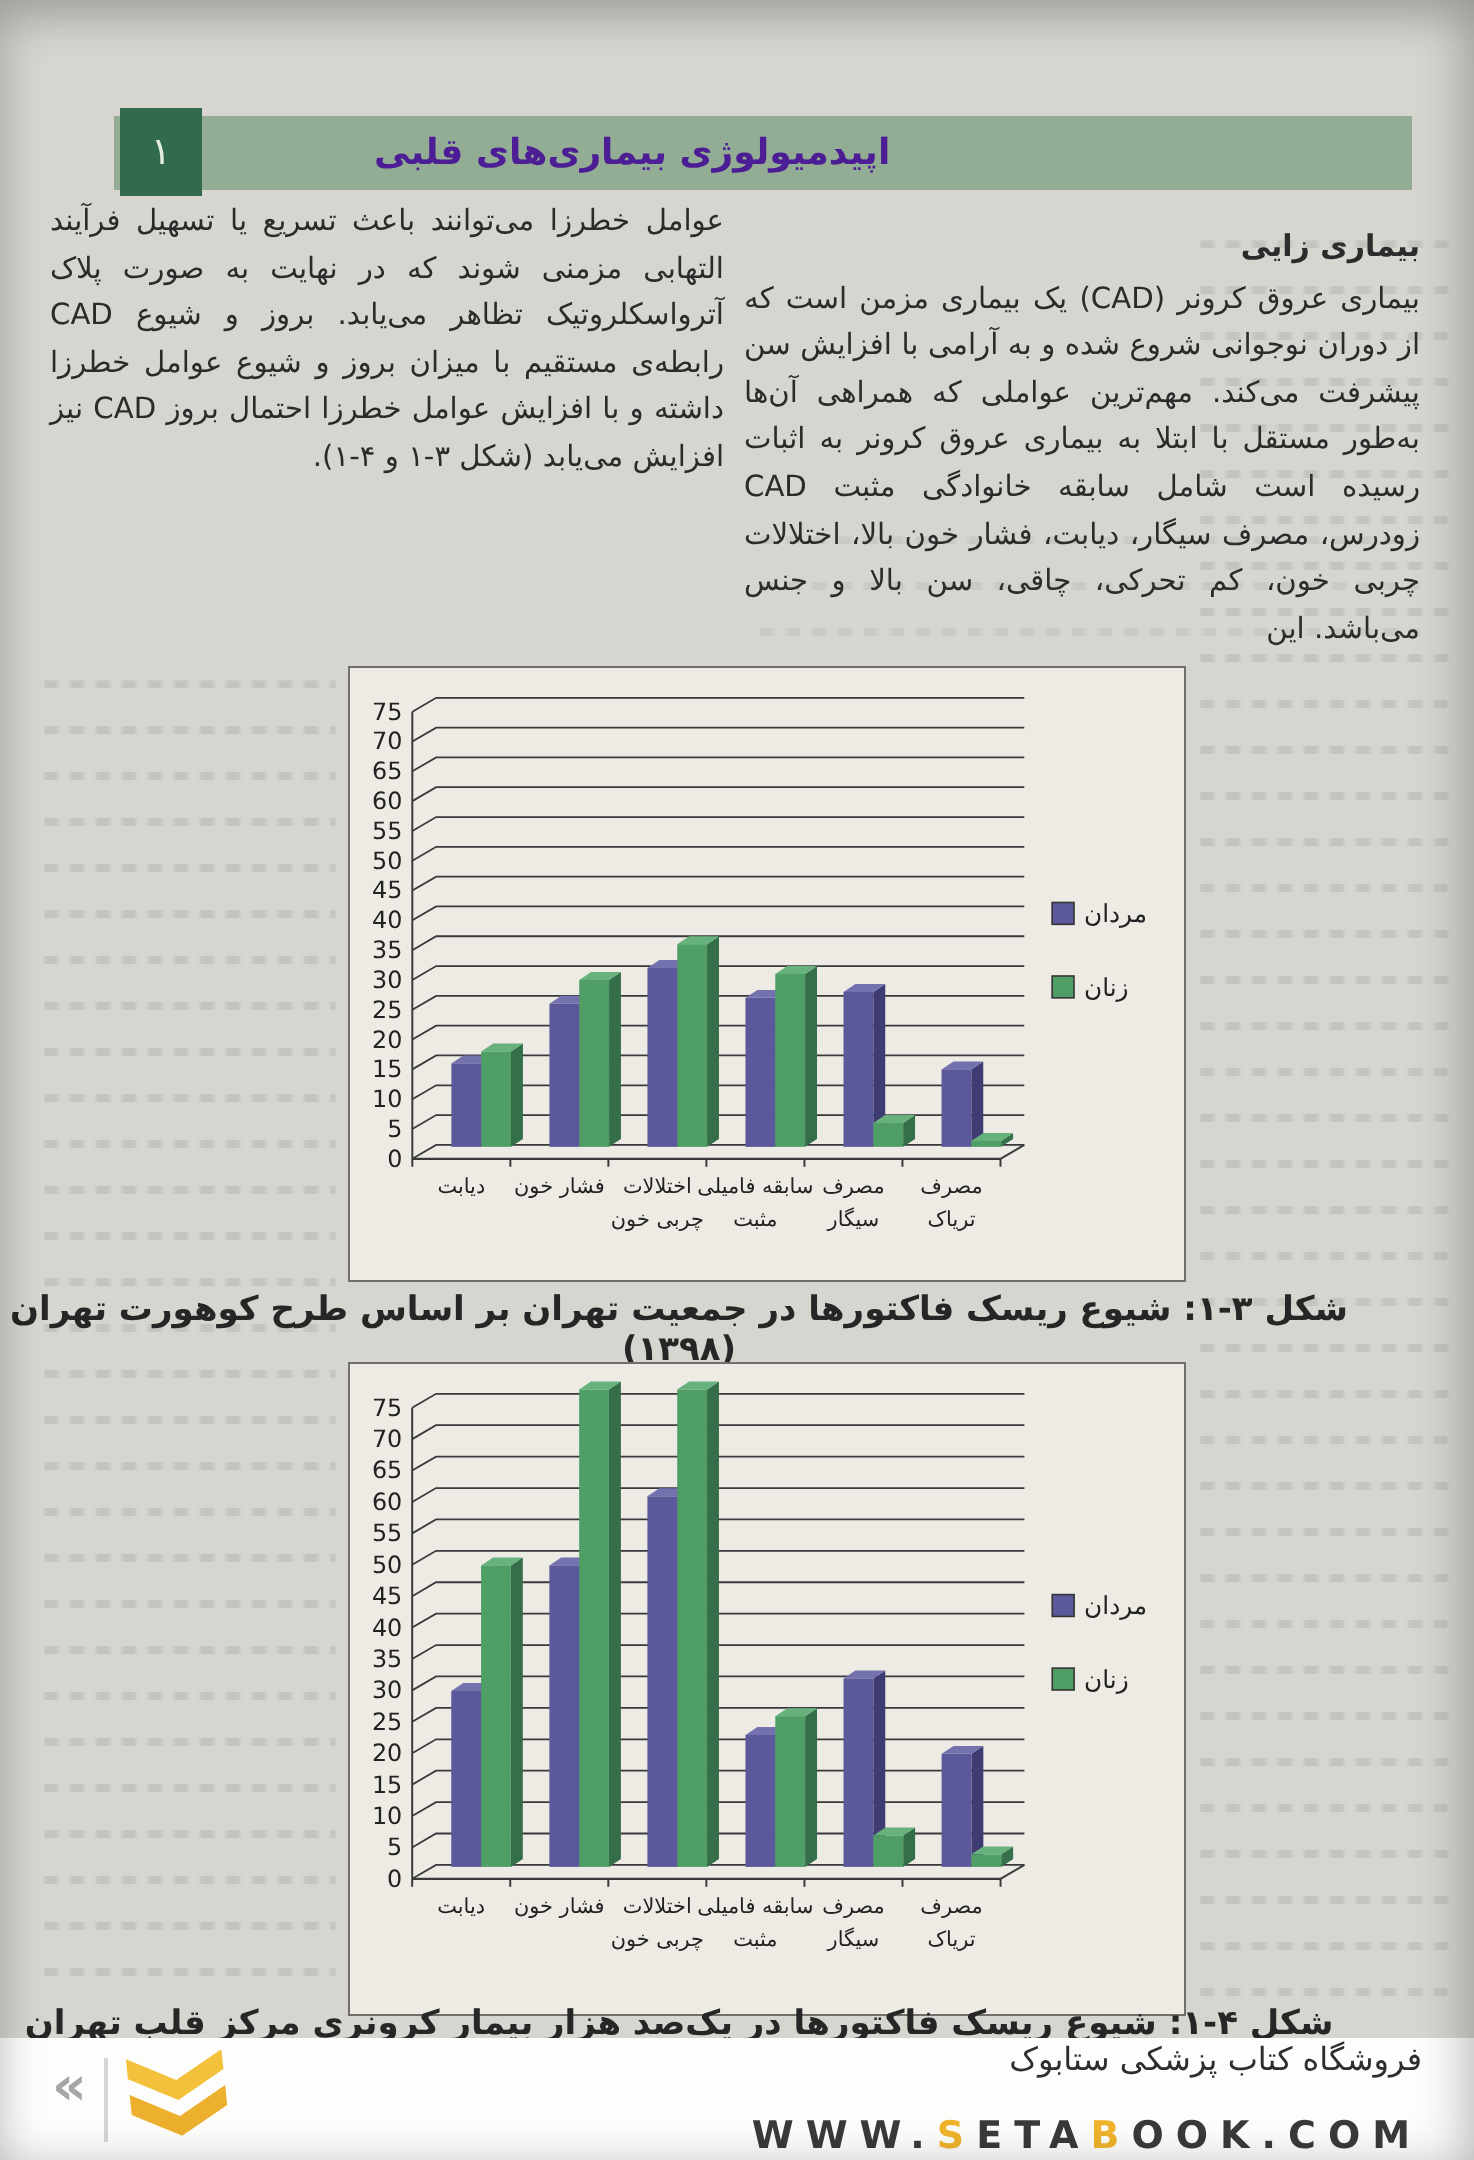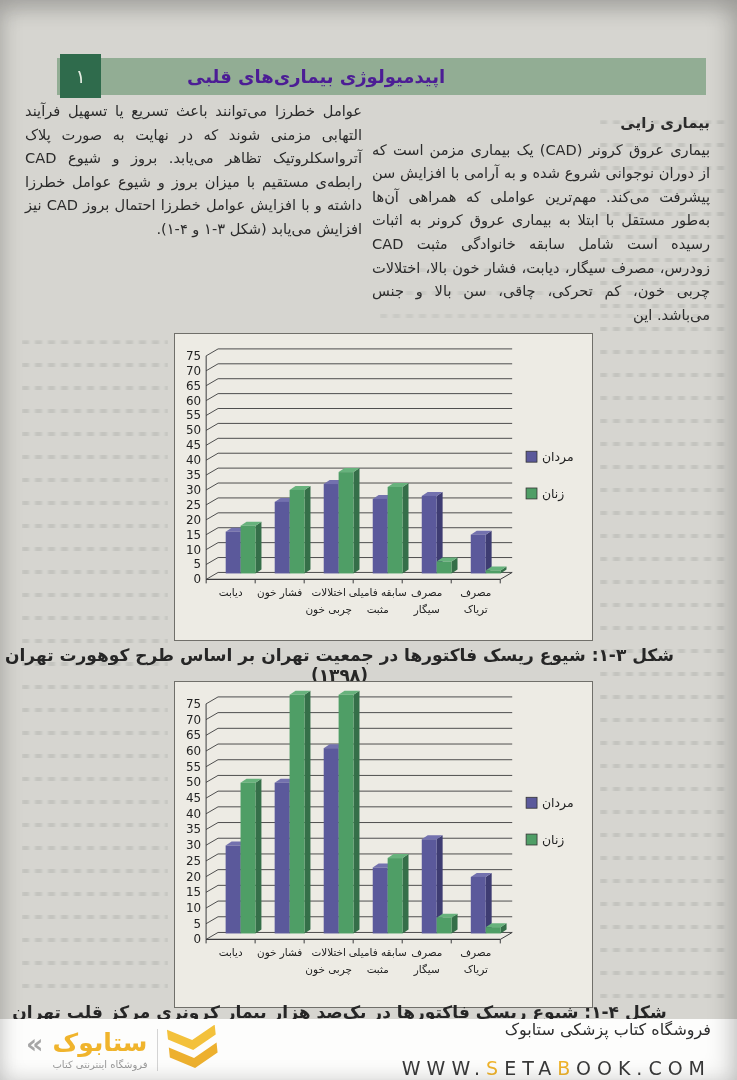--- a/index.html
+++ b/index.html
@@ -47,21 +47,21 @@
   .footer{position:absolute;left:0;top:1019px;width:737px;height:61px;background:#fdfdfc;z-index:5;
     display:flex;align-items:center;justify-content:space-between;padding:0 26px;box-sizing:border-box;}
   .footer-left{display:flex;align-items:center;gap:9px;}
   .guillemet{font-size:27px;font-weight:bold;color:#a6a6a6;line-height:1;transform:translateY(-6px);}
   .brand-block{display:flex;flex-direction:column;align-items:center;line-height:1.1;}
   .brand-wordmark{font-size:25px;font-weight:bold;color:#f0b42c;}
   .brand-tagline{font-size:10px;color:#9a9a9a;margin-top:2px;}
   .logo-divider{width:1.5px;height:42px;background:#d4d4d4;}
   .footer-right{display:flex;flex-direction:column;align-items:flex-end;gap:18px;}
   .store-name{font-size:16px;color:#2e2e2e;}
-  .store-url{font-size:19px;font-weight:normal;letter-spacing:6px;color:#3a3a3a;font-family:"DejaVu Sans",sans-serif;}
+  .store-url{font-size:19px;font-weight:bold;letter-spacing:6px;color:#3a3a3a;font-family:"DejaVu Sans",sans-serif;}
   .store-url .accent{color:#f0b42c;}
 </style>
 </head>
 <body>
 
 <div class="page">
 
   <div class="header-band">
     <div class="page-number-box">
       <span>۱</span>
@@ -274,24 +274,20 @@
         <text x="368" y="126" font-size="12.5" fill="#222" font-family="DejaVu Sans, sans-serif">مردان</text>
         <rect x="352" y="153" width="11" height="11" fill="#4f9e66" stroke="#333" stroke-width="0.8"></rect>
         <text x="368" y="163" font-size="12.5" fill="#222" font-family="DejaVu Sans, sans-serif">زنان</text>
       </svg>
   </div>
   <div class="caption cap2" dir="rtl">شکل ۴-۱: شیوع ریسک فاکتورها در یک‌صد هزار بیمار کرونری مرکز قلب تهران</div>
 
   <div class="footer">
     <div class="footer-left">
       <span class="guillemet">«</span>
-      <div class="brand-block">
-        <span class="brand-wordmark">ستابوک</span>
-        <span class="brand-tagline">فروشگاه اینترنتی کتاب</span>
-      </div>
       <div class="logo-divider"></div>
       <span>
         <svg width="52" height="46" viewBox="0 0 52 46">
           <g transform="rotate(-6 26 23)">
             <path d="M2 2 L26 15 L50 2 L50 12 L26 25 L2 12 Z" fill="#f3c13b"></path>
             <path d="M2 20 L26 33 L50 20 L50 30 L26 43 L2 30 Z" fill="#edb02e"></path>
           </g>
         </svg>
       </span>
     </div>

